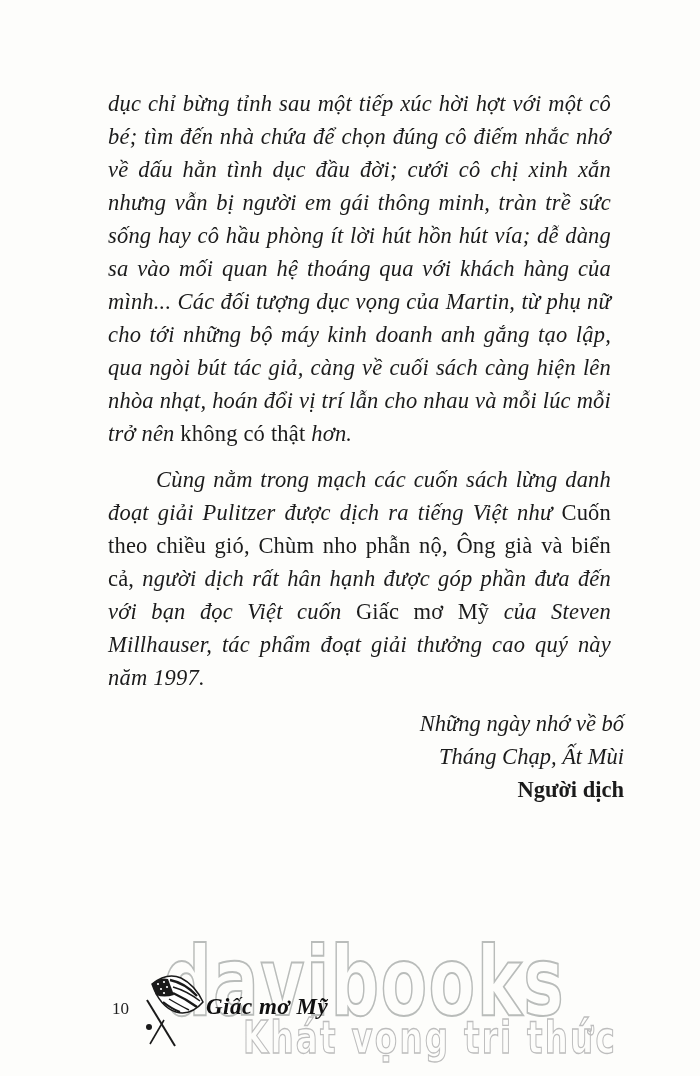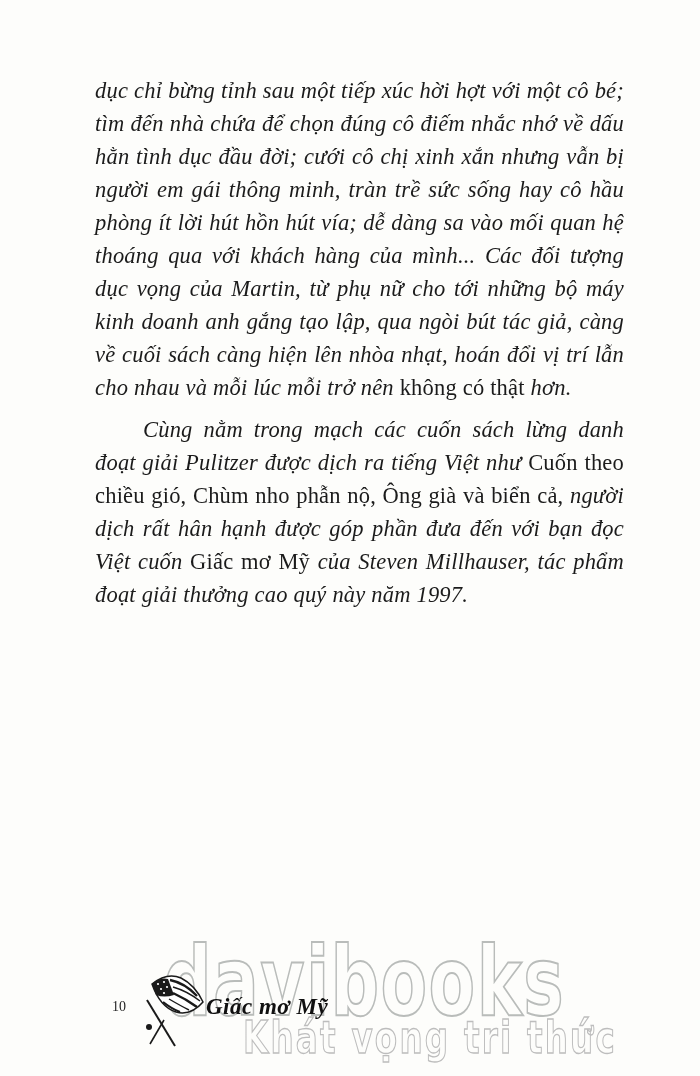--- a/index.html
+++ b/index.html
@@ -16,21 +16,21 @@
     font-family: "Liberation Serif", serif;
     color: #1b1b1b;
   }
   .text-block {
     position: absolute;
     top: 74px;
     left: 95px;
     right: 76px;
   }
   .para {
-    margin: 0;
+    margin: 13px;
     font-size: 22.5px;
     line-height: 33px;
     text-align: justify;
     font-style: italic;
     letter-spacing: 0.2px;
   }
   .para + .para { margin-top: 9px; }
   .para.indented { text-indent: 48px; }
   .rm { font-style: normal; }
   .it { font-style: italic; }
@@ -75,21 +75,21 @@
     -webkit-text-stroke: 1.3px #bdbdbd;
     transform: scaleX(0.74);
     transform-origin: left top;
     white-space: nowrap;
     z-index: 1;
   }
   .page-number {
     position: absolute;
     left: 112px;
     top: 999px;
-    font-size: 14px;
+    font-size: 17px;
     font-style: normal;
     color: #1f1f1f;
     z-index: 2;
   }
   .flag-illustration {
     position: absolute;
     left: 139px;
     top: 966px;
     width: 70px;
     height: 84px;
@@ -115,20 +115,25 @@
   <div class="watermark-main">davibooks</div>
   <div class="watermark-tagline">Khát vọng tri thức</div>
 
   <main class="text-block">
 
     <p class="para"><span class="it">dục chỉ bừng tỉnh sau một tiếp xúc hời hợt với một cô bé; tìm đến nhà chứa để chọn đúng cô điếm nhắc nhớ về dấu hằn tình dục đầu đời; cưới cô chị xinh xắn nhưng vẫn bị người em gái thông minh, tràn trề sức sống hay cô hầu phòng ít lời hút hồn hút vía; dễ dàng sa vào mối quan hệ thoáng qua với khách hàng của mình... Các đối tượng dục vọng của Martin, từ phụ nữ cho tới những bộ máy kinh doanh anh gắng tạo lập, qua ngòi bút tác giả, càng về cuối sách càng hiện lên nhòa nhạt, hoán đổi vị trí lẫn cho nhau và mỗi lúc mỗi trở nên </span><span class="rm">không có thật</span><span class="it"> hơn.</span></p>
 
     <p class="para indented"><span class="it">Cùng nằm trong mạch các cuốn sách lừng danh đoạt giải Pulitzer được dịch ra tiếng Việt như </span><span class="rm">Cuốn theo chiều gió, Chùm nho phẫn nộ, Ông già và biển cả,</span><span class="it"> người dịch rất hân hạnh được góp phần đưa đến với bạn đọc Việt cuốn </span><span class="rm">Giấc mơ Mỹ</span><span class="it"> của Steven Millhauser, tác phẩm đoạt giải thưởng cao quý này năm 1997.</span></p>
 
 
+    <div class="signature">
+      <div class="sig-line">Những ngày nhớ về bố</div>
+      <div class="sig-line">Tháng Chạp, Ất Mùi</div>
+      <div class="sig-line sig-bold">Người dịch</div>
+    </div>
   </main>
 
   <div class="page-number">10</div>
 
   <div class="flag-illustration">
     <svg viewBox="0 0 70 84" width="70" height="84" xmlns="http://www.w3.org/2000/svg">
 
       <path d="M8 34 L36 80" stroke="#1a1a1a" stroke-width="2" fill="none"></path>
       <path d="M25 54 L11 78" stroke="#1a1a1a" stroke-width="1.6" fill="none"></path>
       <circle cx="10" cy="61" r="3" fill="#1a1a1a"></circle>

